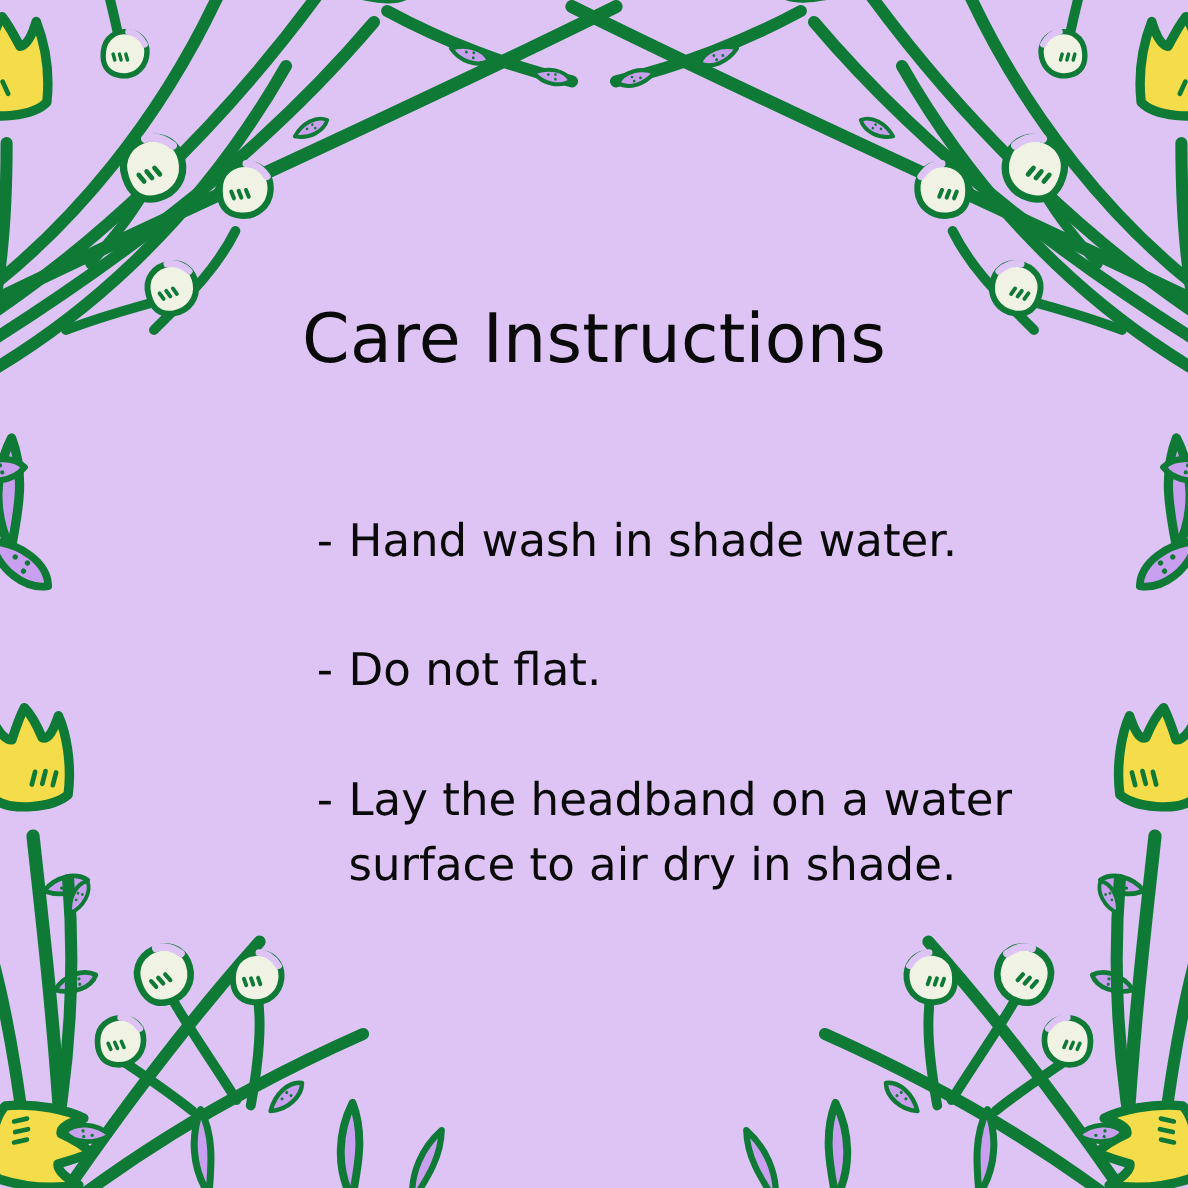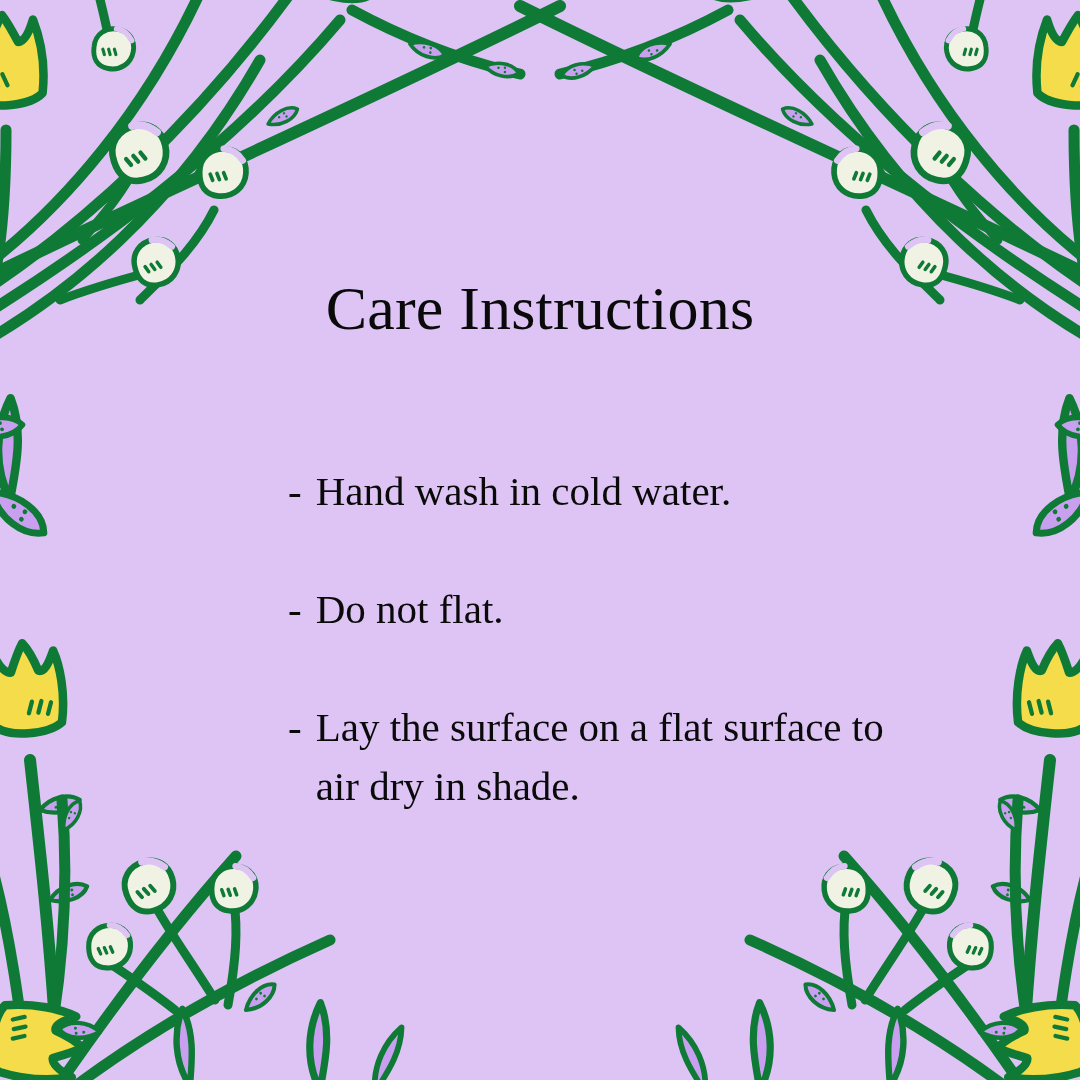--- a/index.html
+++ b/index.html
@@ -20,21 +20,20 @@
     inset: 0;
     width: 1080px;
     height: 1080px;
     pointer-events: none;
   }
   #content {
     position: absolute;
     inset: 0;
     width: 996px;
     height: 1080px;
-    font-family: Liberation Serif, serif;
   }
   #page-title {
     position: absolute;
     top: 232px;
     left: 0;
     width: 1080px;
     text-align: center;
     font-size: 62px;
     font-weight: 400;
     line-height: 1.1;
@@ -350,28 +349,28 @@
   </svg>
 
   <div id="content">
 
     <h1 id="page-title">Care Instructions</h1>
 
     <div id="instructions-list">
 
       <div class="instruction-item">
         <span class="bullet-dash">-</span>
-        <span class="instruction-text">Hand wash in cold water.</span>
+        <span class="instruction-text">Hand wash in shade water.</span>
       </div>
 
       <div class="instruction-item">
         <span class="bullet-dash">-</span>
         <span class="instruction-text">Do not flat.</span>
       </div>
 
       <div class="instruction-item last">
         <span class="bullet-dash">-</span>
-        <span class="instruction-text">Lay the surface on a flat surface to air dry in shade.</span>
+        <span class="instruction-text">Lay the headband on a water surface to air dry in shade.</span>
       </div>
 
     </div>
   </div>
 </div>
 
 </body></html>

